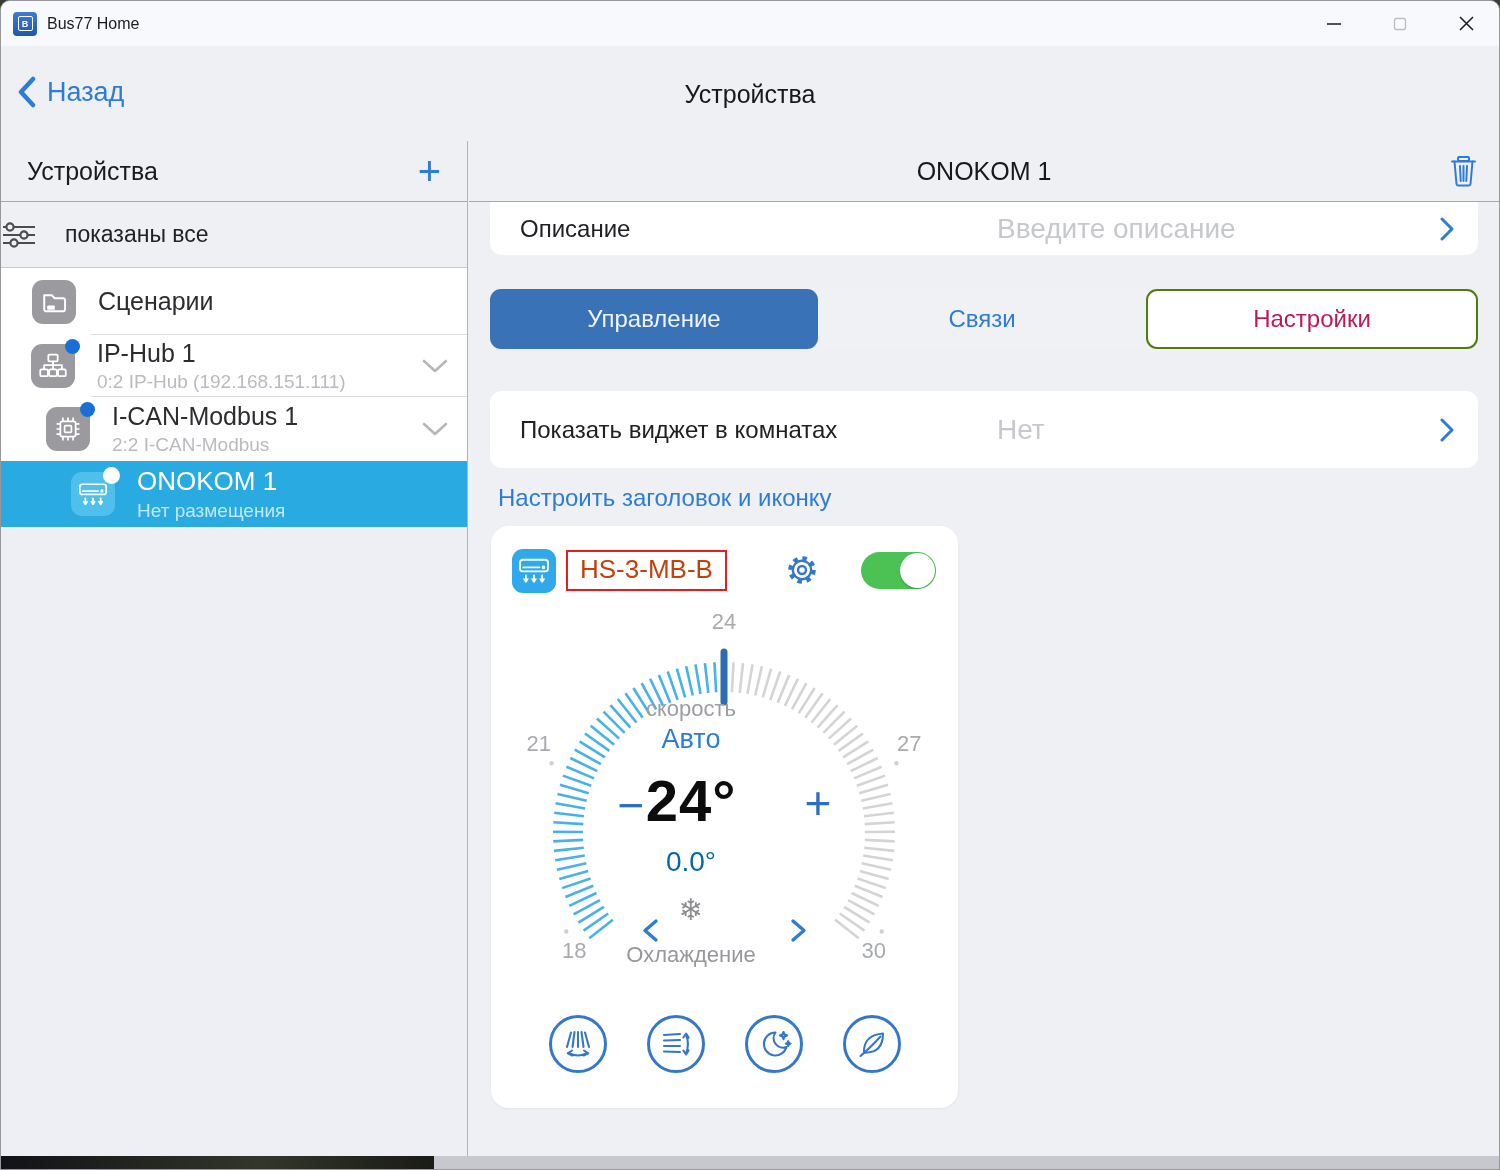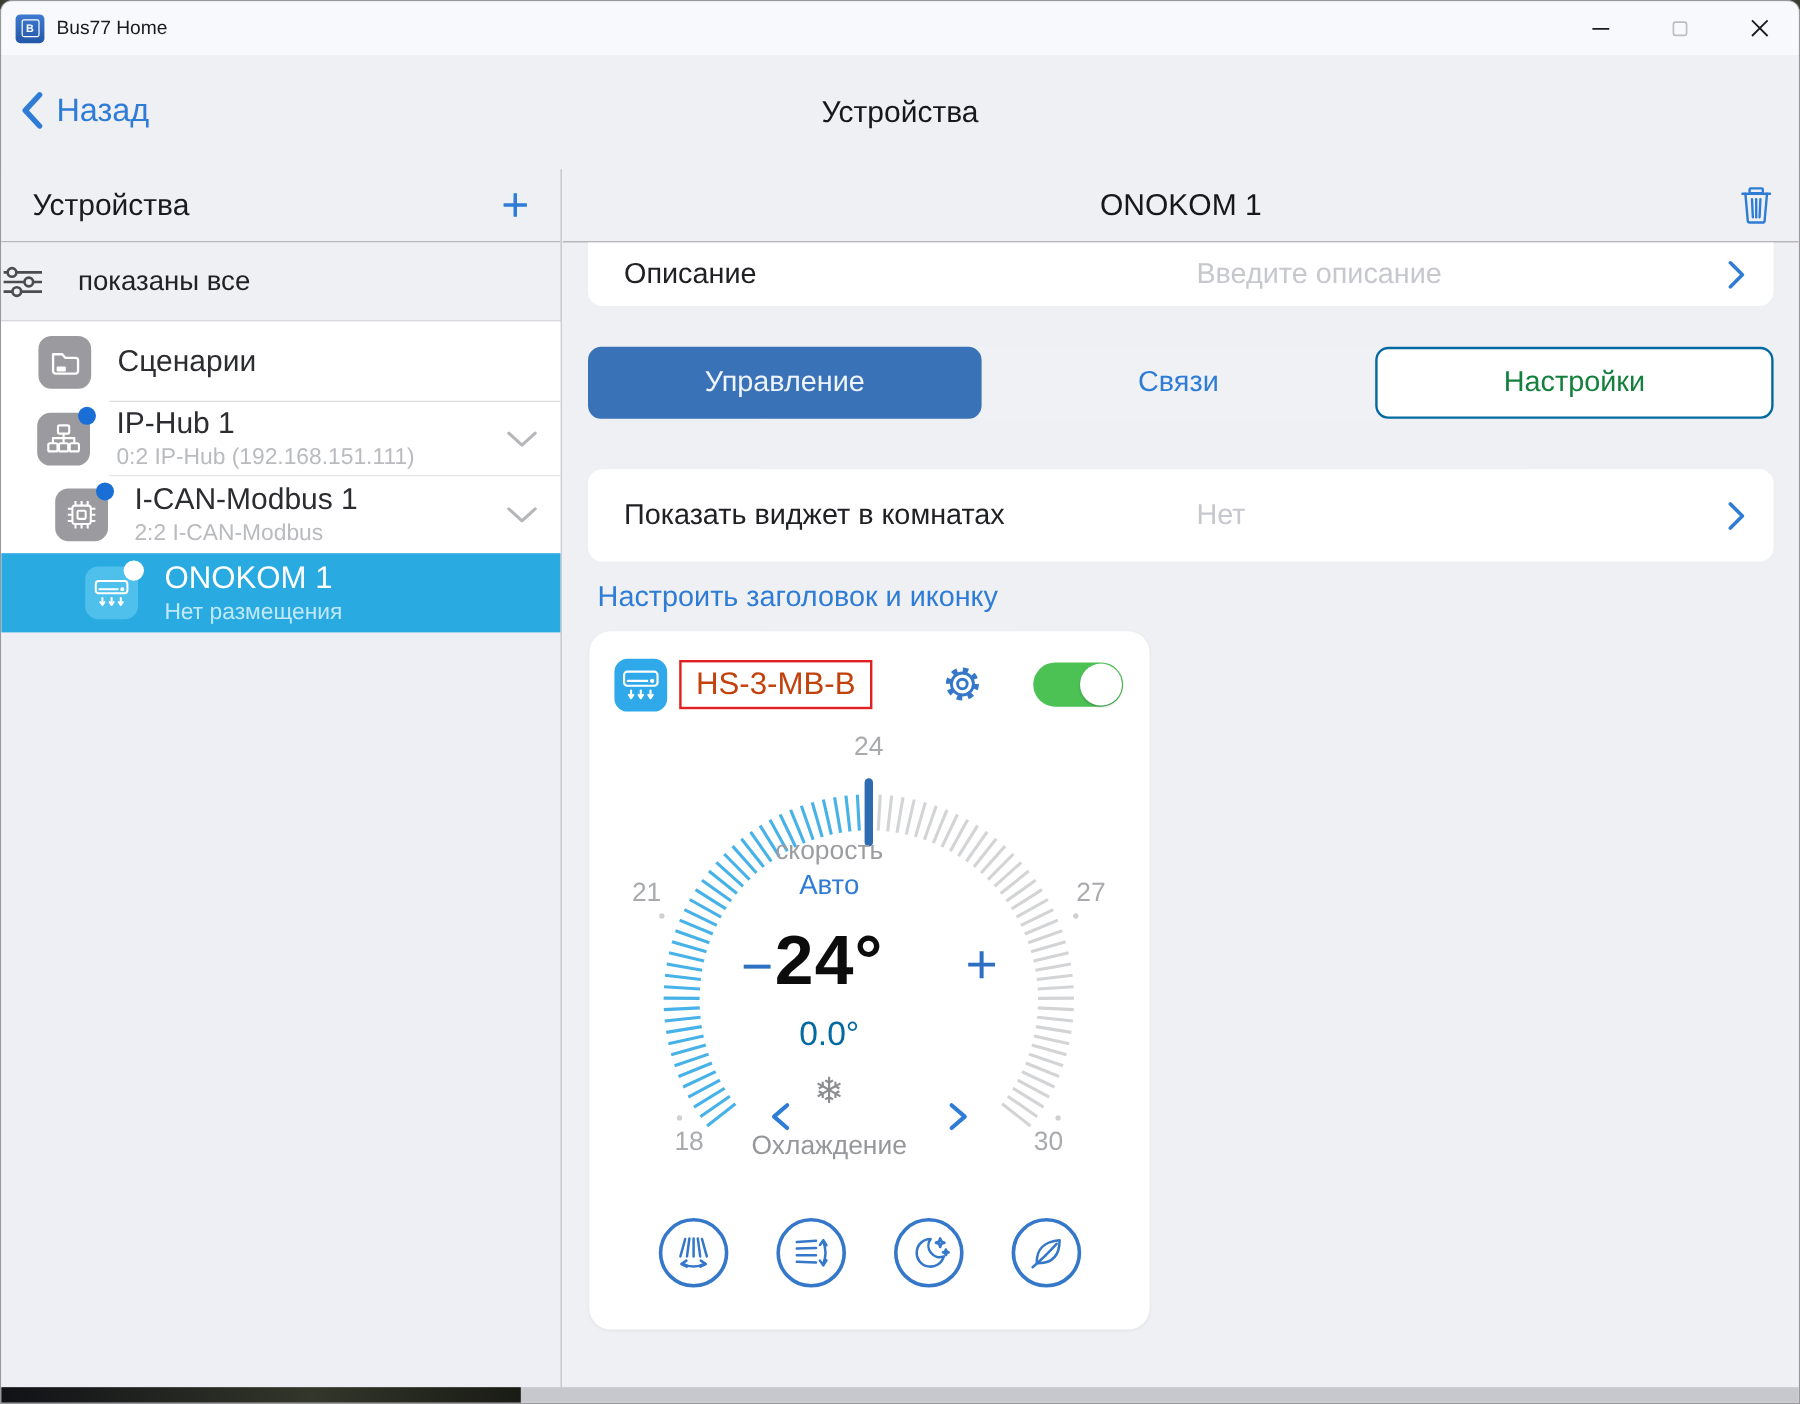--- a/index.html
+++ b/index.html
@@ -45,41 +45,41 @@
 
   
   .panel { position:absolute; left:468px; top:0; right:0; bottom:0; background:#eef0f4; overflow:hidden; }
   .panel-header { height:61px; background:#eef0f4; border-bottom:1.5px solid #a9a9ad; position:relative; display:flex; align-items:center; justify-content:center; }
   .panel-title { font-size:25px; font-weight:500; color:#17181a; }
   .trash-btn { position:absolute; right:22px; top:14px; cursor:pointer; }
   .pcontent { padding:0 21px; }
   .card { background:#fff; border-radius:12px; display:flex; align-items:center; position:relative; }
   .desc-card { height:53px; border-radius:0 0 12px 12px; }
   .row-label { font-size:24px; color:#202124; margin-left:30px; }
-  .row-value { position:absolute; left:507px; font-size:24px; color:#c6c8cd; }
+  .row-value { position:absolute; left:507px; font-size:28px; color:#c6c8cd; }
   .row-chev { position:absolute; right:24px; }
   .tabs { margin-top:34px; height:60px; display:flex; border-radius:11px; background:#f0f1f5; }
   .tab { flex:1; display:flex; align-items:center; justify-content:center; font-size:24px; color:#2e7cd6; cursor:pointer; }
   .tab.active { background:#3a72b8; color:#eef4fb; border-radius:11px; }
-  .tab.outlined { background:#fff; border:2px solid #0369a1; border-radius:11px; color:#15803d; }
+  .tab.outlined { background:#fff; border:2px solid #4d7c0f; border-radius:11px; color:#be185d; }
   .room-card { margin-top:42px; height:77px; }
   .section-label { margin-top:22px; margin-left:5px; font-size:20px; color:#a0a2a7; letter-spacing:.5px; }
   .cfg-link { margin-top:16px; margin-left:8px; font-size:24px; color:#2e7cd6; cursor:pointer; width:max-content; }
 
   
   .widget-card { position:relative; margin-top:14px; margin-left:1px; width:467px; height:582px; background:#fff; border-radius:18px; box-shadow:0 1px 3px rgba(0,0,0,.05); }
   .w-ac-icon { position:absolute; left:21px; top:23px; width:44px; height:44px; border-radius:11px; background:#2fa9e9; display:flex; align-items:center; justify-content:center; }
   .w-name { position:absolute; left:75px; top:24px; border:2.5px solid #e01f1f; padding:2px 12px 4px; font-size:26px; color:#c2410c; }
   .w-gear { position:absolute; left:293px; top:26px; cursor:pointer; }
   .w-toggle { position:absolute; left:370px; top:26px; width:75px; height:37px; border-radius:19px; background:#4cc254; cursor:pointer; }
   .w-toggle .knob { position:absolute; right:1px; top:1px; width:35px; height:35px; border-radius:50%; background:#fff; box-shadow:0 1px 2px rgba(0,0,0,.25); }
   .dial-svg { position:absolute; left:0; top:58px; }
   .ctext { position:absolute; left:0; width:400px; text-align:center; }
   .speed-label { top:170px; font-size:22px; color:#9b9da1; }
-  .speed-value { top:198px; font-size:23px; font-weight:500; color:#2e7cd6; cursor:pointer; }
+  .speed-value { top:198px; font-size:27px; font-weight:500; color:#2e7cd6; cursor:pointer; }
   .temp-big { top:241px; font-size:58px; font-weight:700; color:#0c0c0d; letter-spacing:1px; }
   .temp-minus { position:absolute; left:112px; top:252px; width:56px; text-align:center; font-size:46px; font-weight:300; color:#2d6fc0; cursor:pointer; }
   .temp-plus  { position:absolute; left:299px; top:250px; width:56px; text-align:center; font-size:46px; font-weight:300; color:#2d6fc0; cursor:pointer; }
   .temp-cur { top:320px; font-size:28px; color:#0369a1; }
   .mode-icon { top:366px; font-size:30px; color:#8b8d91; }
   .mode-arrow { position:absolute; top:392px; cursor:pointer; }
   .mode-prev { left:150px; } .mode-next { left:298px; }
   .mode-label { top:416px; font-size:22px; color:#95979b; }
   .fn-row { position:absolute; left:0; top:489px; width:467px; display:flex; justify-content:center; gap:40px; }
   .fn-btn { width:58px; height:58px; border-radius:50%; border:3px solid #3577c8; display:flex; align-items:center; justify-content:center; cursor:pointer; background:#fff; }

